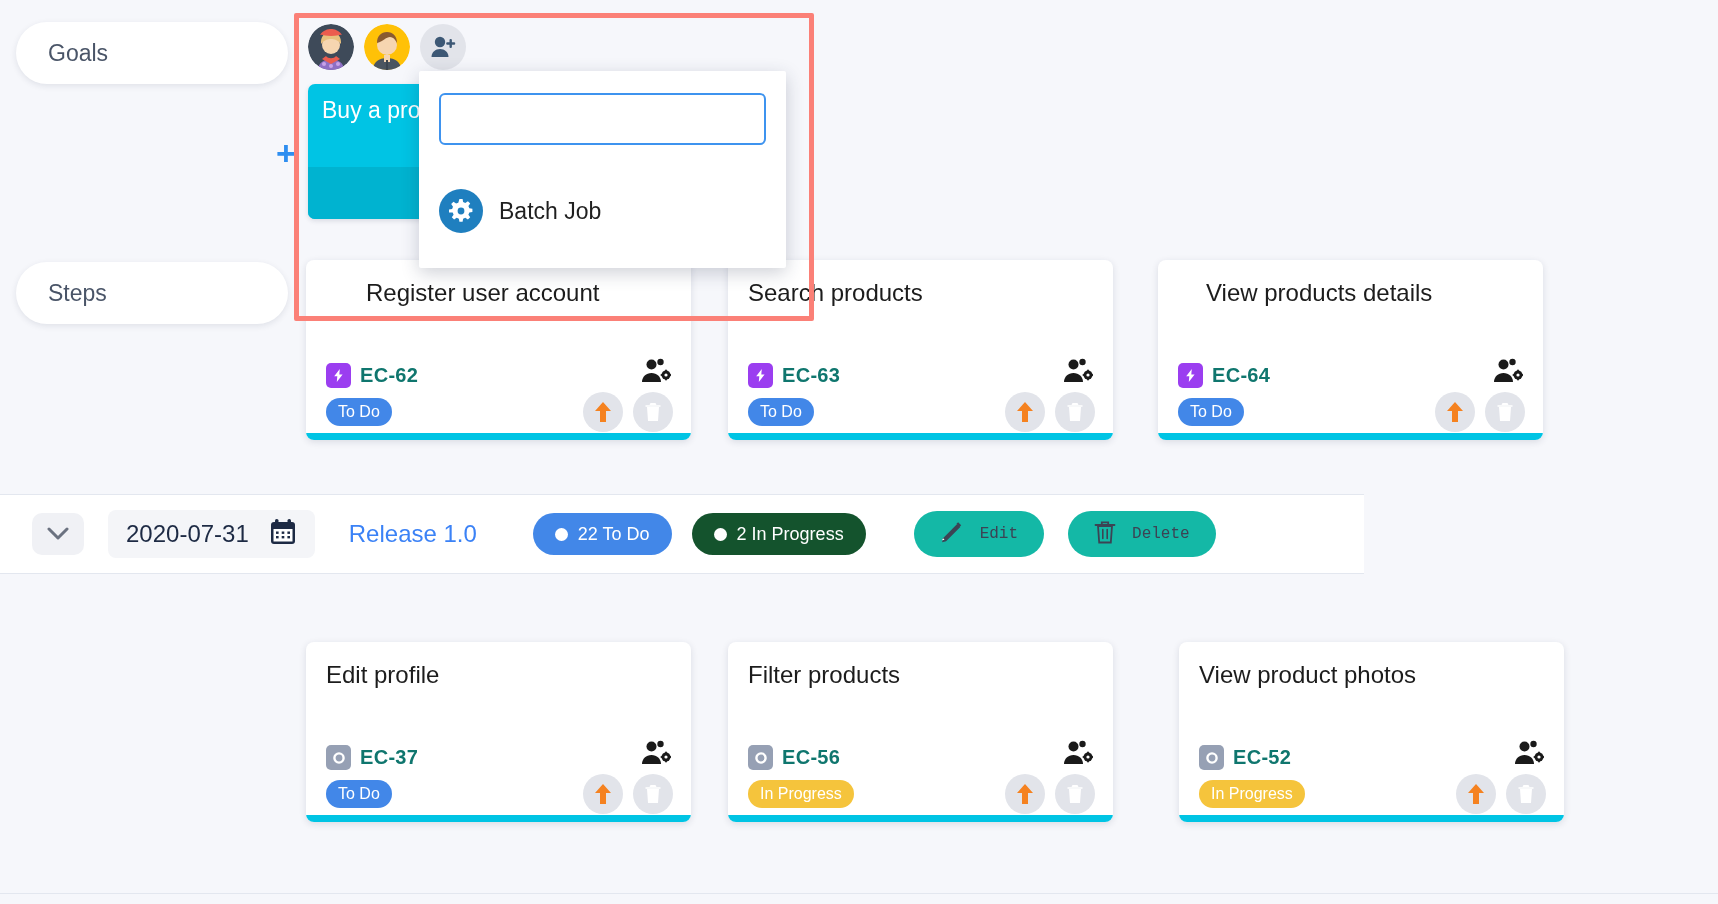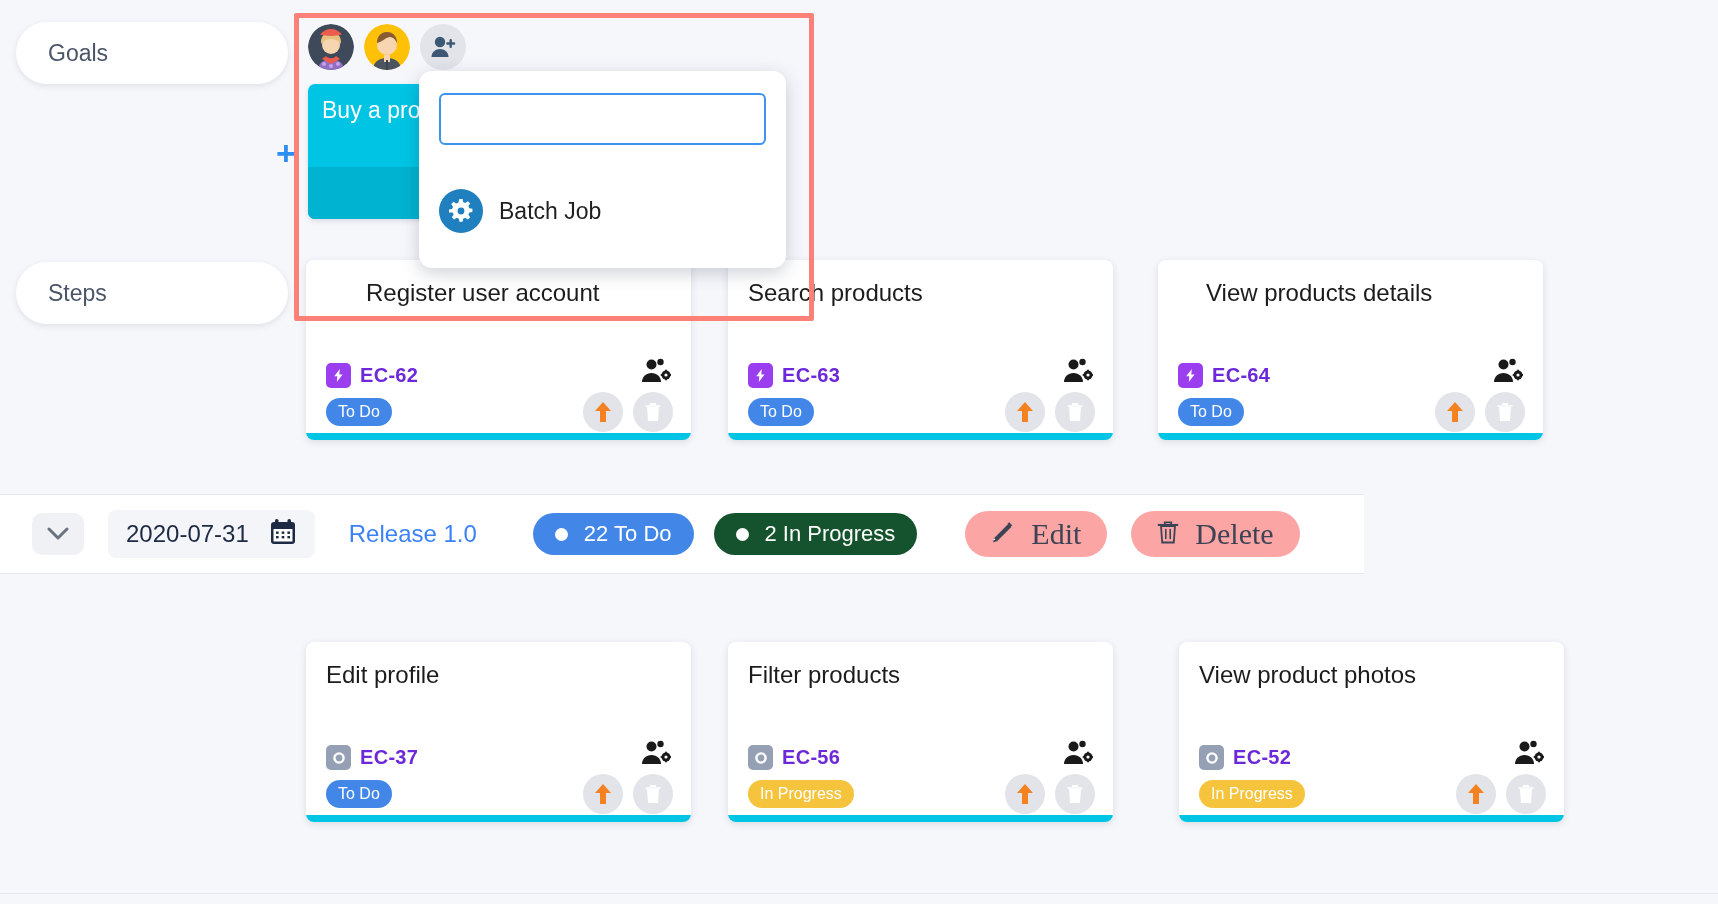--- a/index.html
+++ b/index.html
@@ -61,21 +61,21 @@
   .add-goal-plus {
     position: absolute; left: 276px; top: 136px;
     color: #2e8ef0; font-size: 34px; font-weight: 700; line-height: 1;
     z-index: 11; user-select: none;
   }
 
   
   .popup {
     position: absolute; left: 419px; top: 71px;
     width: 367px; height: 197px;
-    background: #ffffff; border-radius: 13px;
+    background: #ffffff; border-radius: 2px;
     box-shadow: 0 5px 18px rgba(35,45,75,.22);
     z-index: 70;
   }
   .popup-input {
     position: absolute; left: 20px; top: 22px;
     width: 327px; height: 52px;
     border: 2px solid #3e93ef; border-radius: 6px;
     background: #fff; font-size: 19px; padding: 0 10px;
     color: #202020; outline: none;
     font-family: "Liberation Sans", sans-serif;
@@ -107,21 +107,21 @@
   .sc-meta {
     position: absolute; left: 20px; bottom: 52px;
     display: flex; align-items: center; gap: 9px;
   }
   .key-badge {
     width: 25px; height: 25px; border-radius: 5px;
     display: flex; align-items: center; justify-content: center;
   }
   .key-badge.epic { background: #9b3ef0; }
   .key-badge.story { background: #96a0b4; }
-  .key-text { font-size: 20px; font-weight: bold; color: #6d28d9; letter-spacing: .3px; }
+  .key-text { font-size: 20px; font-weight: bold; color: #0f766e; letter-spacing: .3px; }
 
   .sc-status {
     position: absolute; left: 20px; bottom: 14px;
     height: 28px; border-radius: 14px;
     display: flex; align-items: center; padding: 0 12px;
     font-size: 16px; color: #ffffff; font-weight: 500;
   }
   .sc-status.todo { background: #4287e8; }
   .sc-status.inprogress { background: #f5c43c; }
 
@@ -149,29 +149,29 @@
   }
   .rb-date {
     height: 48px; background: #f4f5f8; border-radius: 8px;
     display: flex; align-items: center; gap: 20px; padding: 0 18px;
     margin-right: 34px;
   }
   .rb-date-text { font-size: 24px; color: #1d2a44; }
   .rb-name { font-size: 24px; color: #3b82f6; margin-right: 56px; }
   .rb-pill {
     height: 42px; border-radius: 21px; display: flex; align-items: center;
-    gap: 16px; padding: 0 22px; color: #ffffff; font-size: 22px; margin-right: 20px;
+    gap: 10px; padding: 0 22px; color: #ffffff; font-size: 18px; margin-right: 20px;
   }
   .rb-pill.todo { background: #4287e8; }
   .rb-pill.inprogress { background: #14532d; }
   .rb-dot { width: 13px; height: 13px; border-radius: 50%; background: #ffffff; display: block; }
   .rb-btn {
-    height: 46px; border-radius: 23px; background: #fca5a5; border: none; cursor: pointer;
+    height: 46px; border-radius: 23px; background: #14b8a6; border: none; cursor: pointer;
     display: flex; align-items: center; gap: 16px; padding: 0 26px;
-    font-size: 30px; color: #3c4354; font-family: Liberation Serif, serif;
+    font-size: 16px; color: #3c4354; font-family: Liberation Mono, monospace;
   }
   .rb-btn.edit { margin-left: 28px; margin-right: 24px; }
 
   .bottom-divider {
     position: absolute; left: 0; top: 893px; width: 1718px; height: 1px; background: #e3e7ef;
   }
 </style>
 </head>
 <body>
 

